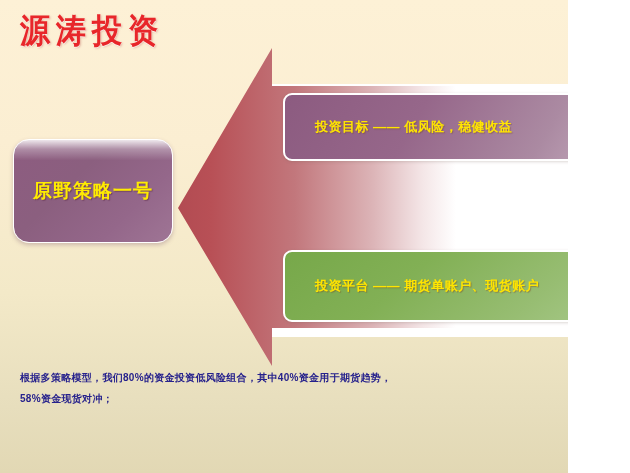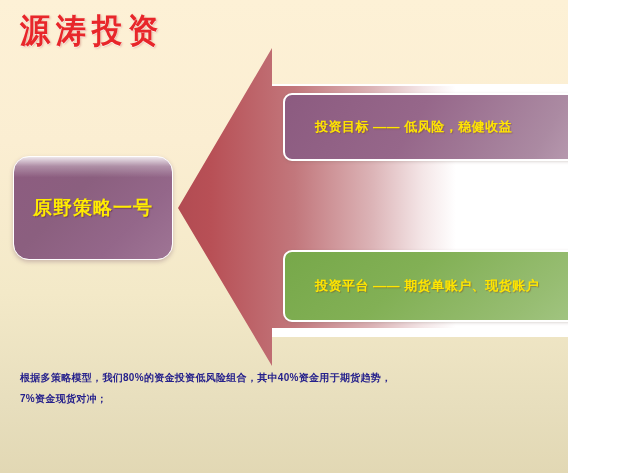--- a/index.html
+++ b/index.html
@@ -54,21 +54,21 @@
     left: 176px;
     top: 46px;
     width: 280px;
     height: 322px;
   }
 
   
   #left-box {
     position: absolute;
     left: 13px;
-    top: 156px;
+    top: 139px;
     width: 160px;
     height: 104px;
     border-radius: 16px;
     background:
       linear-gradient(to bottom,
         rgba(255,255,255,0.85) 0%,
         rgba(255,255,255,0.30) 9%,
         rgba(255,255,255,0.00) 20%),
       linear-gradient(135deg, #8d5c80 0%, #8b5f7f 38%, #94678a 72%, #9f7595 100%);
     border: 1px solid #ffffff;
@@ -170,16 +170,16 @@
     <span class="line">投资目标 ——  低风险，稳健收益</span>
   </div>
 
 
   <div id="box-platform" class="cbox align-left">
     <span class="line">投资平台 ——  期货单账户、现货账户</span>
   </div>
 
   <div id="footnote">
     <div class="line">根据多策略模型，我们80%的资金投资低风险组合，其中40%资金用于期货趋势，</div>
-    <div class="line">7%资金现货对冲；</div>
+    <div class="line">58%资金现货对冲；</div>
   </div>
 
 </div>
 
 </body></html>

